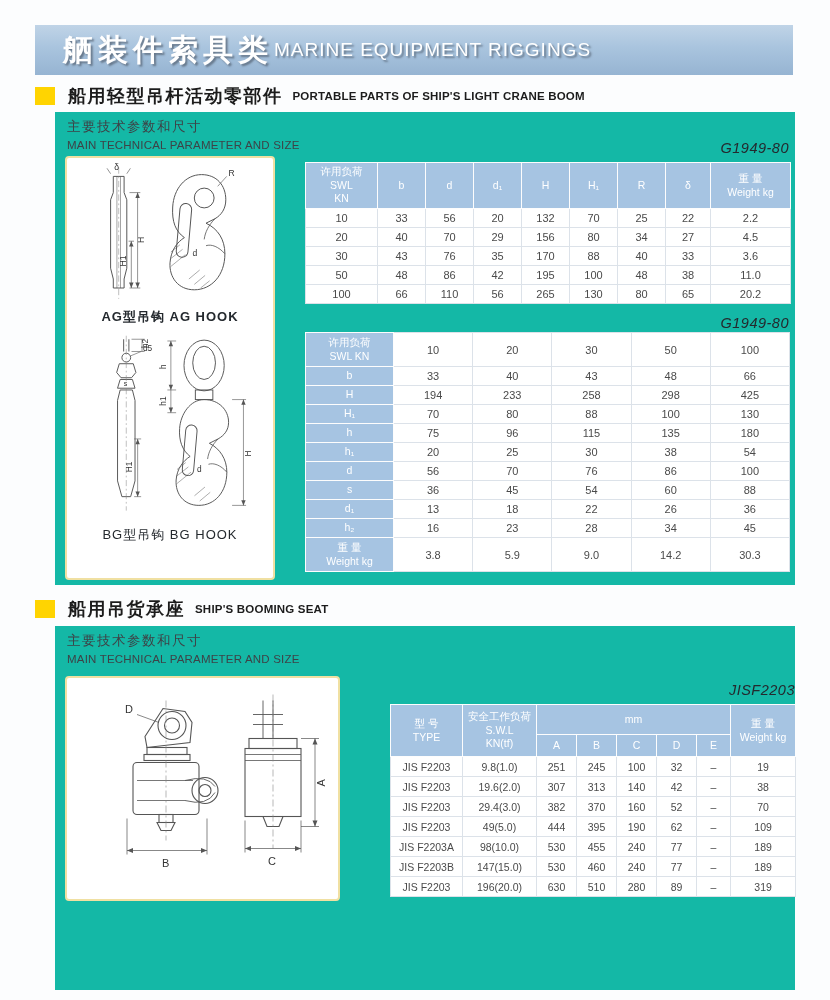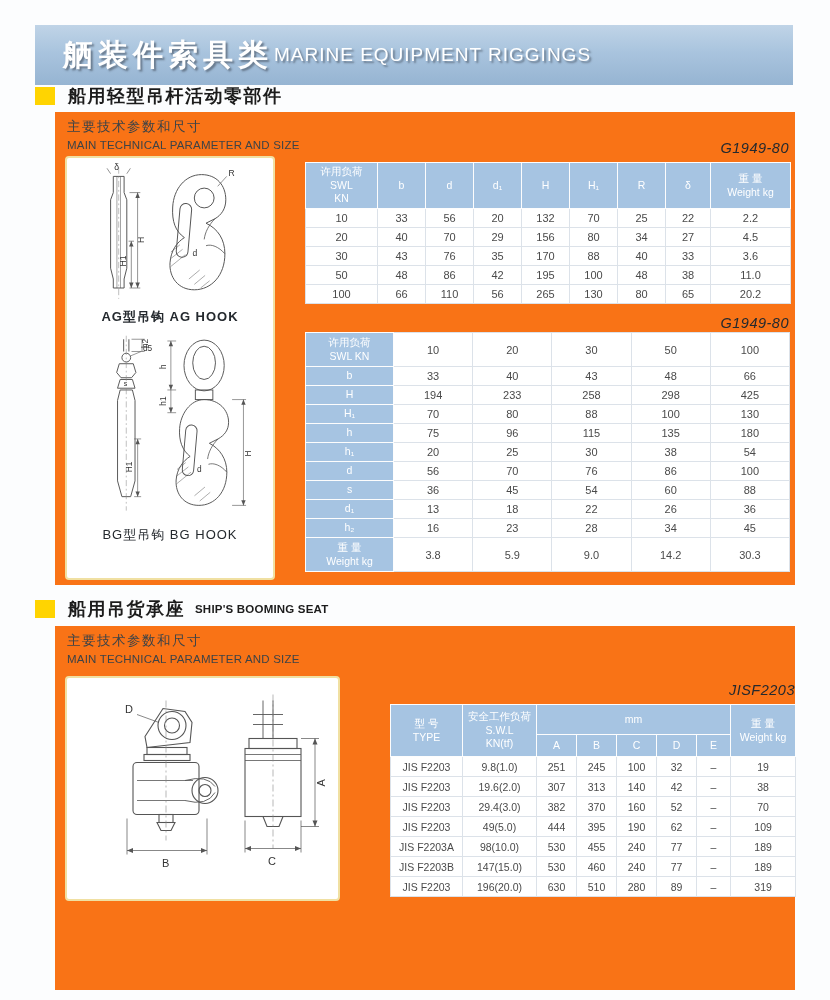--- a/index.html
+++ b/index.html
@@ -1,34 +1,34 @@
 <!DOCTYPE html>
 <html><head>
 <meta charset="utf-8">
 <style>
   *{margin:0;padding:0;box-sizing:border-box;}
   html,body{width:830px;height:1000px;}
   body{background:#fff;font-family:"Liberation Sans","DejaVu Sans",sans-serif;position:relative;}
   .page{position:absolute;inset:0;background:#fcfdfe;overflow:hidden;}
 
-  .banner{position:absolute;left:35px;top:25px;width:758px;height:60px;
+  .banner{position:absolute;left:35px;top:25px;width:758px;height:50px;
     background:linear-gradient(180deg,#c0d4e7 0%,#a9c4de 45%,#96b4d2 100%);
     display:flex;align-items:center;padding-left:28px;}
   .banner-zh{font-size:30px;font-weight:bold;color:#fff;letter-spacing:5px;
     text-shadow:2px 2px 2px rgba(93,108,126,.85);}
   .banner-en{font-size:19px;font-weight:normal;color:#fff;margin-left:1px;letter-spacing:1px;
     text-shadow:2px 2px 2px rgba(93,108,126,.85);}
 
   .sec-head{position:absolute;left:35px;display:flex;align-items:center;}
   .sec1{top:84px;}  .sec2{top:597px;}
   .bullet{width:20px;height:18px;background:#ffd401;margin-right:13px;flex:0 0 auto;}
   .sec-zh{font-size:18px;font-weight:bold;color:#1c1c1c;letter-spacing:1.5px;}
   .sec-en{font-size:11.5px;font-weight:bold;color:#1c1c1c;margin-left:10px;letter-spacing:.2px;}
 
-  .panel{position:absolute;left:55px;width:740px;background:#f97316;}
+  .panel{position:absolute;left:55px;width:740px;background:#14b8a6;}
   .panel1{top:112px;height:473px;}
   .panel2{top:626px;height:364px;}
 
   .param{position:absolute;left:12px;top:6px;color:#3d4347;}
   .param .zh{font-size:13.5px;letter-spacing:1.5px;}
   .param .en{font-size:11.5px;margin-top:3px;letter-spacing:.2px;}
 
   .std{position:absolute;font-size:14.5px;color:#24292e;letter-spacing:.5px;font-style:italic;}
   .std1{right:6px;top:28px;}
   .std2{right:6px;top:203px;}
@@ -77,20 +77,21 @@
 <div class="page">
 
   <header class="banner">
     <span class="banner-zh">舾装件索具类</span>
     <span class="banner-en">MARINE EQUIPMENT RIGGINGS</span>
   </header>
 
   <div class="sec-head sec1">
     <span class="bullet"></span>
     <span class="sec-zh">船用轻型吊杆活动零部件</span>
+    <span class="sec-en">PORTABLE PARTS OF SHIP'S LIGHT CRANE BOOM</span>
   </div>
 
   <section class="panel panel1">
     <div class="param">
       <div class="zh">主要技术参数和尺寸</div>
       <div class="en">MAIN TECHNICAL PARAMETER AND SIZE</div>
     </div>
     <div class="std std1">G1949-80</div>
     <div class="std std2">G1949-80</div>
 

